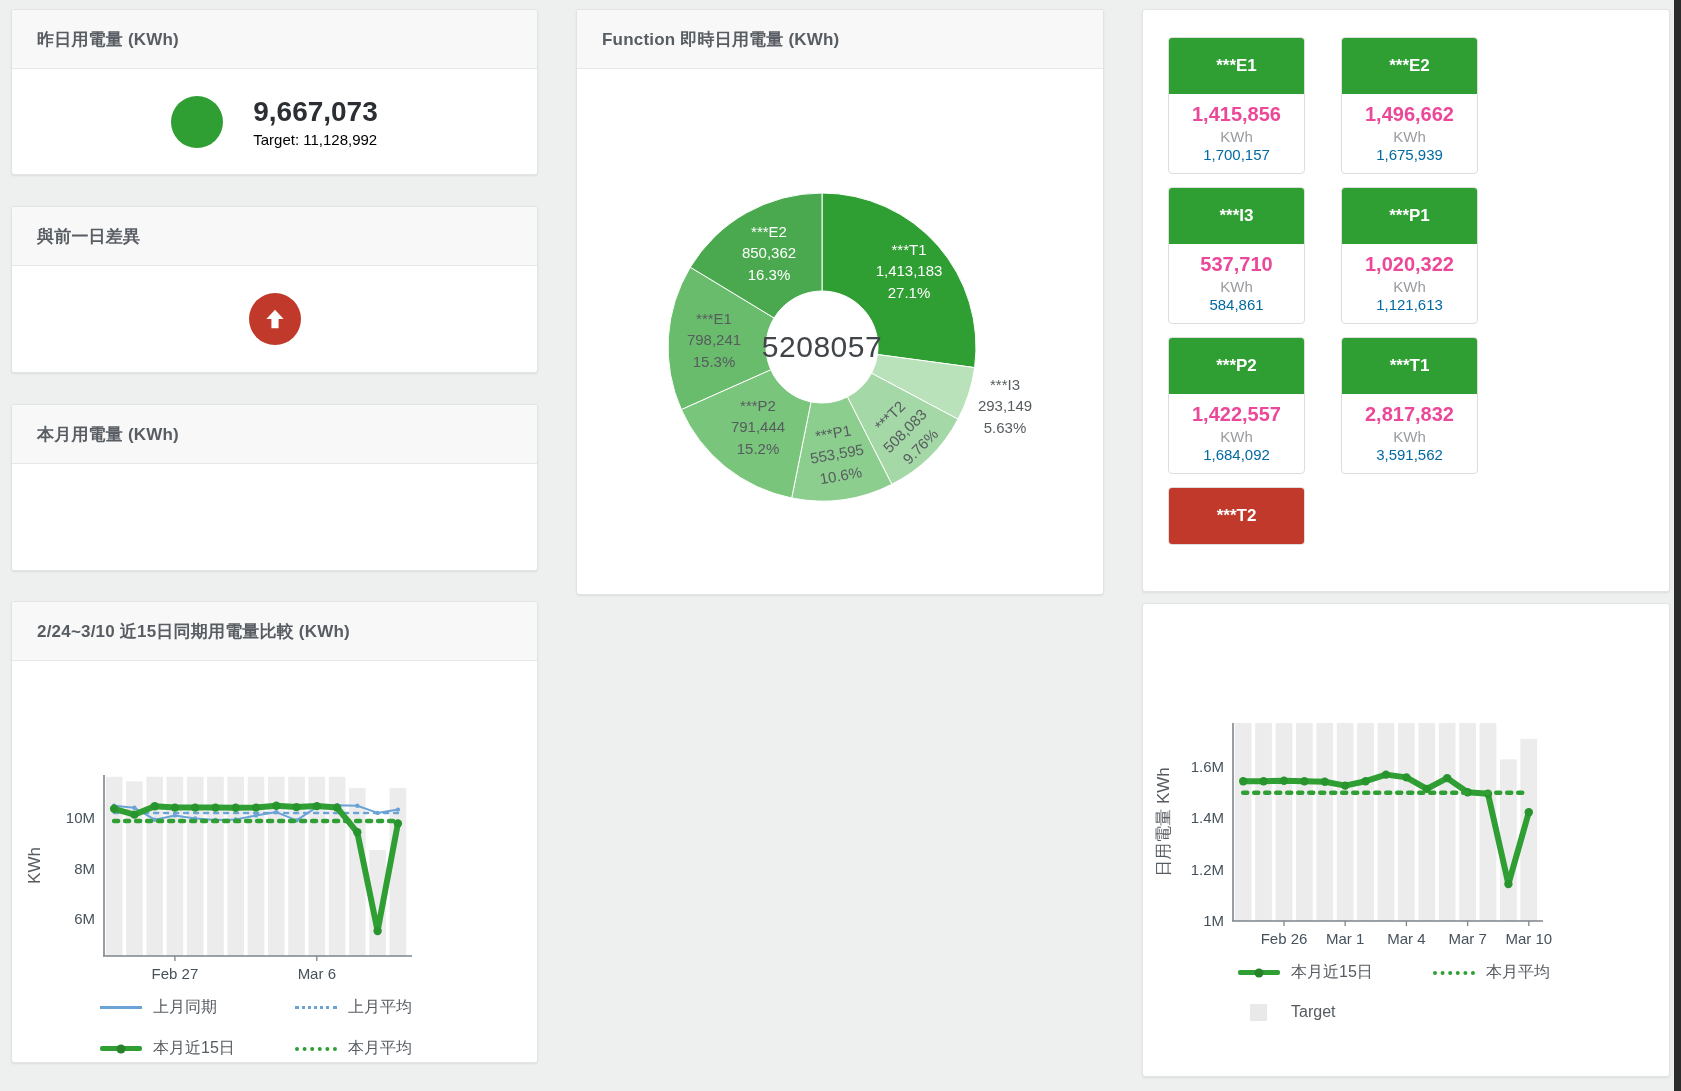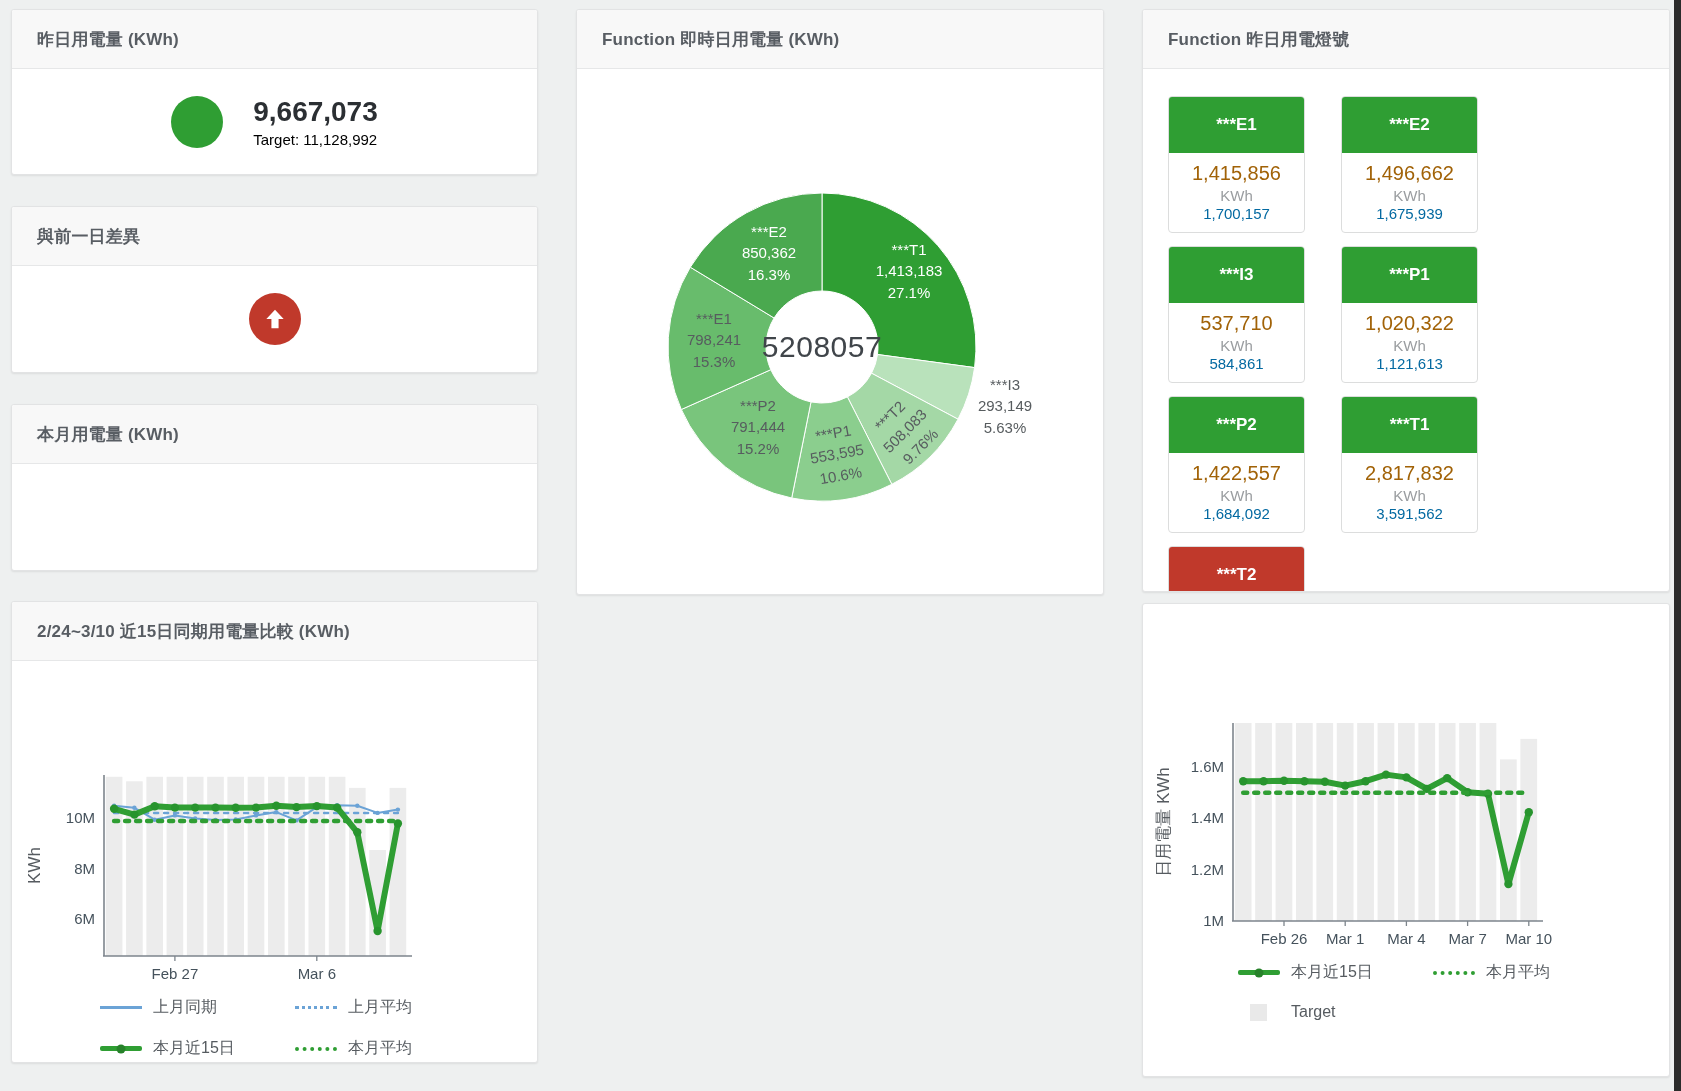--- a/index.html
+++ b/index.html
@@ -15,21 +15,21 @@
   .shift-right{transform:translateX(62px)}
   .circle{width:52px;height:52px;border-radius:50%;display:flex;align-items:center;justify-content:center;flex:0 0 auto}
   .circle svg{display:block}
   .big{font-size:28px;font-weight:bold;color:#2b2f33;line-height:1.15;white-space:nowrap}
   .sub{font-size:15px;color:#000000;margin-top:3px;white-space:nowrap}
   .sub-center{text-align:center}
   
   .tiles{padding:27px 25px 0;display:flex;flex-wrap:wrap;gap:13px 36px}
   .tile{width:135px;border:1px solid #dcdddd;border-radius:4px;background:#fff;text-align:center;overflow:hidden}
   .tile-head{height:56px;display:flex;align-items:center;justify-content:center;color:#fff;font-weight:bold;font-size:17px}
-  .tile-val{font-size:20px;font-weight:normal;color:#a16207;margin-top:9px}
+  .tile-val{font-size:20px;font-weight:bold;color:#ec4899;margin-top:9px}
   .tile-unit{font-size:15px;color:#9a9da0;margin-top:2px}
   .tile-target{font-size:15px;color:#0369a1;margin:1px 0 10px}
   
   #donut-wrap{position:relative;height:526px}
   #donut-svg{position:absolute;left:0;top:0}
   .donut-center{position:absolute;left:245px;top:278px;transform:translate(-50%,-50%);font-size:30px;color:#40454a;letter-spacing:.5px}
   .donut-label{position:absolute;transform:translate(-50%,-50%);text-align:center;font-size:15px;line-height:1.42;color:#575c5f;white-space:nowrap}
   .donut-label.light{color:#fff}
   
   .tick{font-size:15px;fill:#45525c}
@@ -237,23 +237,20 @@
         </div>
       </div>
   </section>
 
 
 </div>
 
 <div class="col" id="col-right">
 
   <section class="card" style="height:583px;margin-top:9px">
-    <div class="card-header">
-        <span>Function 昨日用電燈號</span>
-      </div>
     <div class="tiles" id="tiles">
         <div class="tile">
           <div class="tile-head" style="background: rgb(47, 158, 51);">***E1</div>
           <div class="tile-val">1,415,856</div>
           <div class="tile-unit">KWh</div>
           <div class="tile-target">1,700,157</div>
         </div>
         <div class="tile">
           <div class="tile-head" style="background: rgb(47, 158, 51);">***E2</div>
           <div class="tile-val">1,496,662</div>

